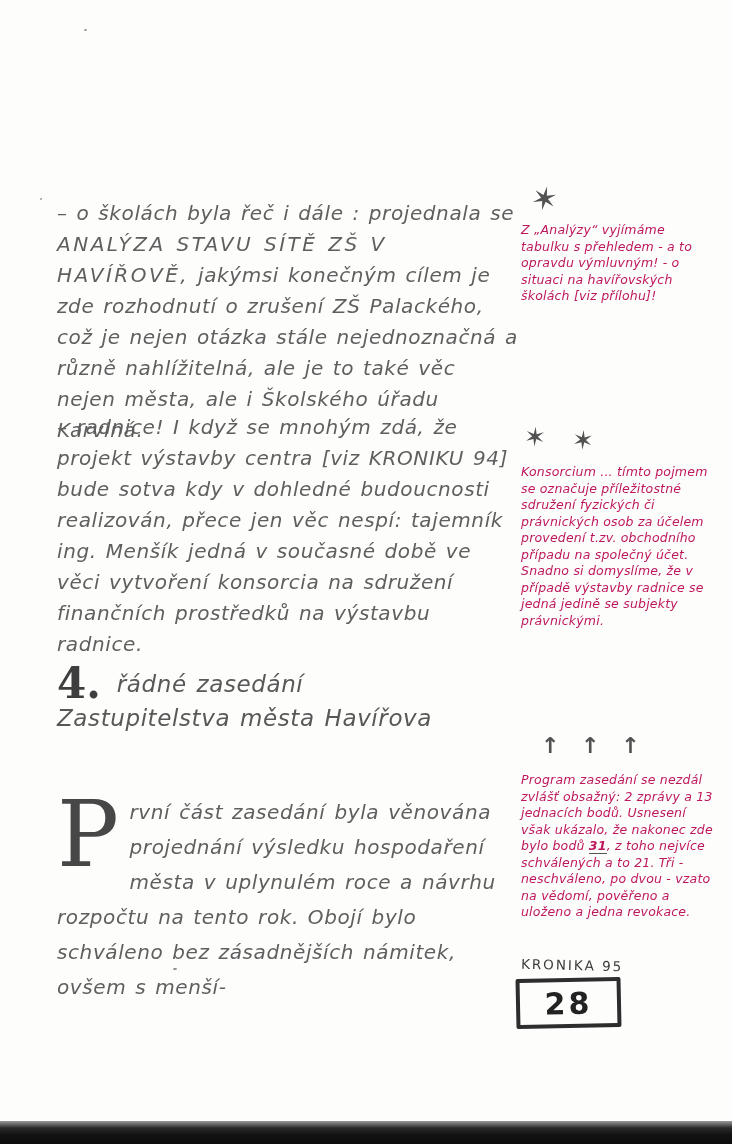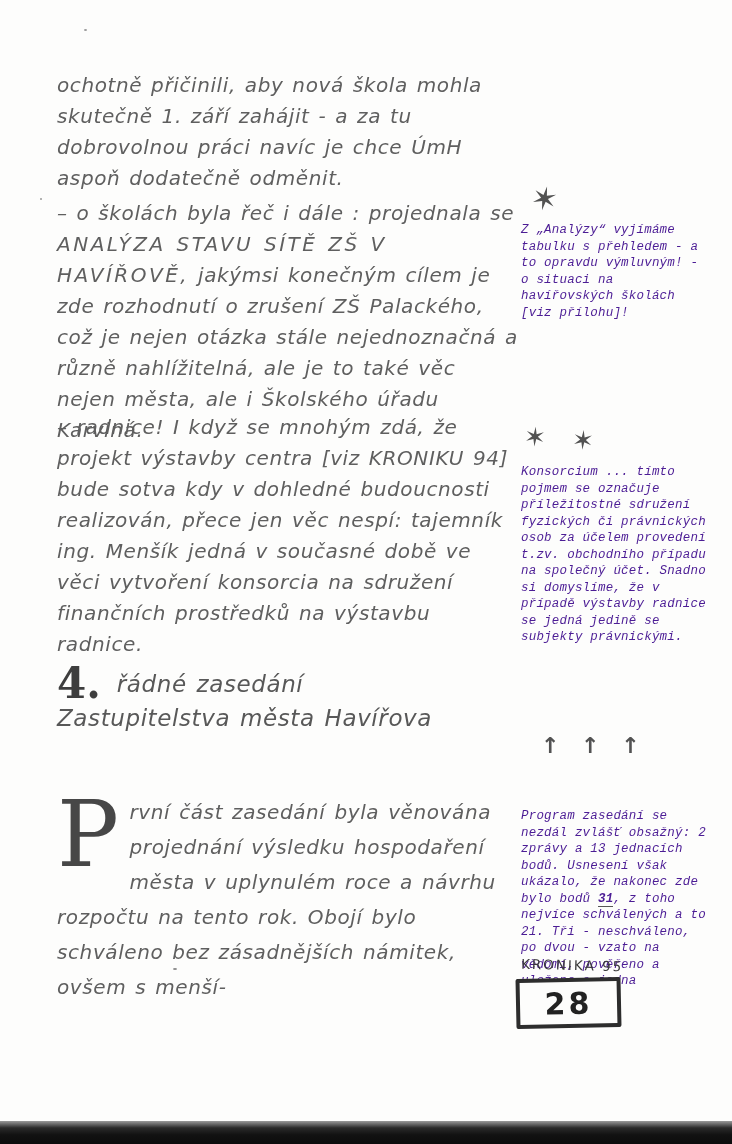--- a/index.html
+++ b/index.html
@@ -17,28 +17,28 @@
            color:#585858;}
   #heading .bignum{font-family:"DejaVu Serif",serif;font-style:normal;font-weight:bold;
                    font-size:42px;color:#3e3e3e;line-height:20px;vertical-align:-6px;
                    letter-spacing:0;margin-right:6px;}
   
   #para-session{position:absolute;left:57px;top:795px;width:468px;font-size:20px;line-height:35px;}
   .dropcap{float:left;font-family:"DejaVu Serif",serif;font-style:normal;font-size:92px;
            line-height:72px;color:#474747;padding:4px 10px 0 0;}
   
   .note{position:absolute;left:521px;width:192px;font-size:12.5px;line-height:16.5px;
-        color:#4c1d95;font-style:italic;letter-spacing:0.2px;font-family:Liberation Mono, monospace;}
+        color:#be185d;font-style:italic;letter-spacing:0.2px;}
   .mark{position:absolute;color:#525252;font-style:normal;}
   #mark-1{left:531px;top:180px;font-size:32px;transform:rotate(12deg);}
   #mark-2{left:524px;top:424px;font-size:26px;letter-spacing:9px;transform:rotate(4deg);}
   #mark-3{left:541px;top:733px;font-size:22px;letter-spacing:7px;font-weight:bold;}
   #note-1{top:222px;}
   #note-2{top:464px;}
-  #note-3{top:808px;}
+  #note-3{top:772px;}
   .u{border-bottom:1.6px solid #565656;font-weight:bold;}
   
   #kronika{position:absolute;left:521px;top:957px;font-size:13.5px;letter-spacing:2px;
            color:#3a3a3a;font-style:normal;transform:rotate(1.5deg);}
   #pagebox{position:absolute;left:516px;top:978px;width:97px;height:42px;
            border:4px solid #2d2d2d;border-radius:2px;transform:rotate(-1.2deg);
            display:flex;align-items:center;justify-content:center;background:#fdfdfc;}
   #pagenum{font-size:30px;font-weight:bold;color:#222;font-style:normal;letter-spacing:3px;}
   
   #bottombar{position:absolute;left:0;top:1121px;width:732px;height:23px;
@@ -46,21 +46,20 @@
   .speck{position:absolute;background:#9a9a9a;border-radius:50%;}
   #speck-1{left:84px;top:29px;width:3px;height:2px;}
   #speck-2{left:40px;top:198px;width:2px;height:2px;}
   #speck-3{left:173px;top:968px;width:4px;height:2px;background:#8a8a8a;}
 </style>
 </head>
 <body>
 
 <div id="scan">
 
-  <div id="para-intro" class="mainpara hand">ochotně přičinili, aby nová škola mohla skutečně 1. září zahájit - a za tu dobrovolnou práci navíc je chce ÚmH aspoň dodatečně odměnit.</div>
 
   <div id="para-schools" class="mainpara hand">
     <span>– o školách byla řeč i dále : projednala se</span>
     <span class="caps">ANALÝZA STAVU SÍTĚ ZŠ V HAVÍŘOVĚ,</span>
     <span>jakýmsi konečným cílem je zde rozhodnutí o zrušení ZŠ Palackého, což je nejen otázka stále nejednoznačná a různě nahlížitelná, ale je to také věc nejen města, ale i Školského úřadu Karviná.</span>
   </div>
 
   <div id="para-radnice" class="mainpara hand">– radnice! I když se mnohým zdá, že projekt výstavby centra [viz KRONIKU 94] bude sotva kdy v dohledné budoucnosti realizován, přece jen věc nespí: tajemník ing. Menšík jedná v současné době ve věci vytvoření konsorcia na sdružení finančních prostředků na výstavbu radnice.</div>
 
   <div id="heading" class="hand">

